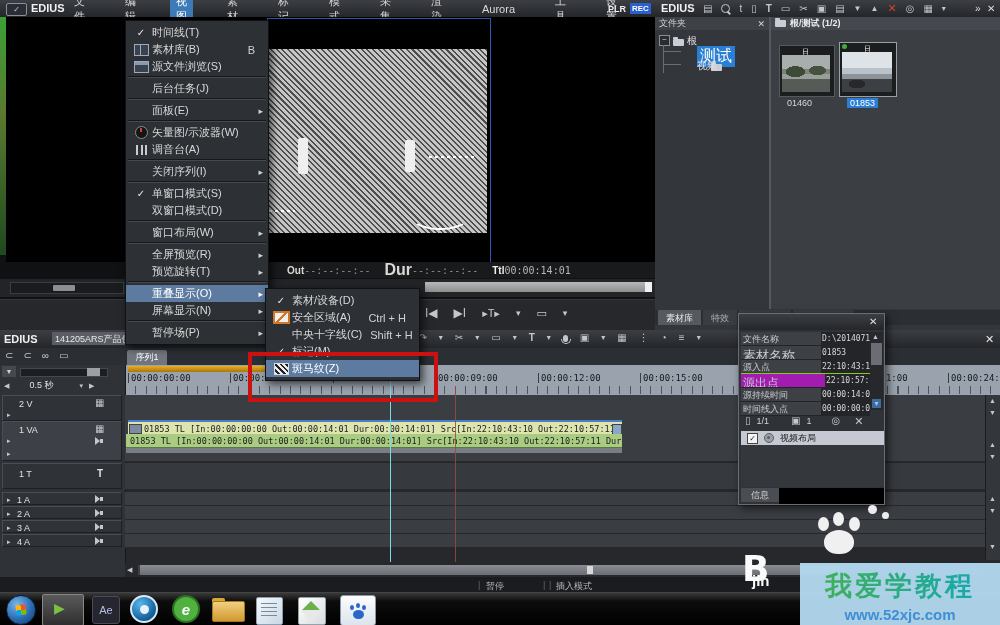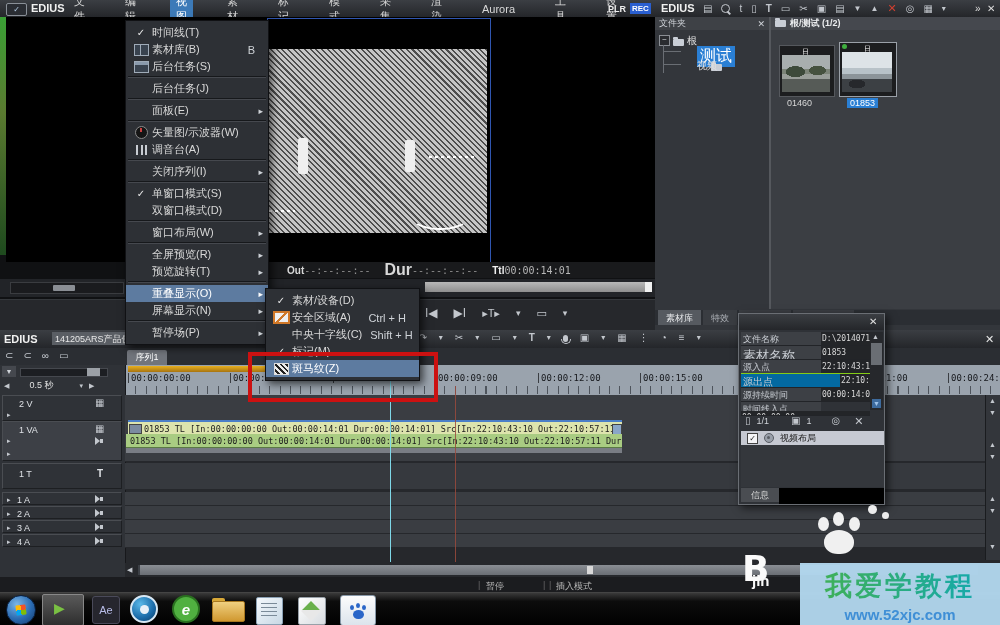--- a/index.html
+++ b/index.html
@@ -422,28 +422,28 @@
       </div>
       <div style="display:flex;height:13px;border-bottom:1px solid #222428;">
         <span style="width:80px;background:#3d4045;color:#c8ccd2;font-size:13px;padding:1px 2px;box-sizing:border-box;white-space:nowrap;overflow:hidden;">素材名称</span>
         <span class="mono" style="flex:1;background:#232528;color:#d8d8d8;font-size:8px;padding:2px 1px;box-sizing:border-box;white-space:nowrap;overflow:hidden;">01853</span>
       </div>
       <div style="display:flex;height:13px;border-bottom:1px solid #84cc16;justify-content:space-between;">
         <span style="width:80px;background:#3d4045;color:#c8ccd2;font-size:9px;padding:1px 2px;box-sizing:border-box;white-space:nowrap;overflow:hidden;">源入点</span>
         <span class="mono" style="flex:1;background:#232528;color:#d8d8d8;font-size:8px;padding:2px 1px;box-sizing:border-box;white-space:nowrap;overflow:hidden;">22:10:43:10</span>
       </div>
       <div style="display:flex;height:13px;border-bottom:1px solid #222428;">
-        <span style="width:99px;background:#0369a1;color:#c8ccd2;font-size:10px;padding:1px 2px;box-sizing:border-box;white-space:nowrap;overflow:hidden;">源出点</span>
+        <span style="width:84px;background:#a21caf;color:#c8ccd2;font-size:12px;padding:1px 2px;box-sizing:border-box;white-space:nowrap;overflow:hidden;">源出点</span>
         <span class="mono" style="flex:1;background:#232528;color:#d8d8d8;font-size:8px;padding:2px 1px;box-sizing:border-box;white-space:nowrap;overflow:hidden;">22:10:57:11</span>
       </div>
       <div style="display:flex;height:13px;border-bottom:1px solid #222428;">
         <span style="width:80px;background:#3d4045;color:#c8ccd2;font-size:9px;padding:1px 2px;box-sizing:border-box;white-space:nowrap;overflow:hidden;">源持续时间</span>
         <span class="mono" style="flex:1;background:#232528;color:#d8d8d8;font-size:8px;padding:2px 1px;box-sizing:border-box;white-space:nowrap;overflow:hidden;">00:00:14:01</span>
       </div>
-      <div style="display:flex;height:13px;border-bottom:1px solid #222428;flex-direction:column;">
+      <div style="display:flex;height:13px;border-bottom:1px solid #222428;">
         <span style="width:80px;background:#3d4045;color:#c8ccd2;font-size:9px;padding:1px 2px;box-sizing:border-box;white-space:nowrap;overflow:hidden;">时间线入点</span>
         <span class="mono" style="flex:1;background:#232528;color:#d8d8d8;font-size:8px;padding:2px 1px;box-sizing:border-box;white-space:nowrap;overflow:hidden;">00:00:00:00</span>
       </div>
     </div>
     <div class="a" style="left:131px;top:18px;width:13px;height:78px;background:#26282c;">
       <span class="a ico" style="left:2px;top:1px;font-size:7px;">▲</span>
       <div class="a" style="left:1px;top:11px;width:11px;height:22px;background:#6a6e74;"></div>
       <span class="a ico" style="left:2px;top:67px;font-size:7px;color:#9ec2e8;background:#3d6b9e;padding:1px;">▼</span>
     </div>
     <div class="a" style="left:2px;top:99px;width:143px;height:16px;display:flex;align-items:center;gap:6px;">
@@ -476,21 +476,21 @@
       <span class="c1">
           <span class="i-grid"></span>
         </span>
       <span class="lab">素材库(B)</span>
       <span class="sc">B</span>
     </div>
     <div class="mi">
       <span class="c1">
           <span class="i-win"></span>
         </span>
-      <span class="lab">后台任务(S)</span>
+      <span class="lab">源文件浏览(S)</span>
     </div>
     <div class="msep"></div>
     <div class="mi">
       <span class="c1"></span>
         <span class="lab">后台任务(J)</span>
     </div>
     <div class="msep"></div>
     <div class="mi">
       <span class="c1"></span>
         <span class="lab">面板(E)</span>

